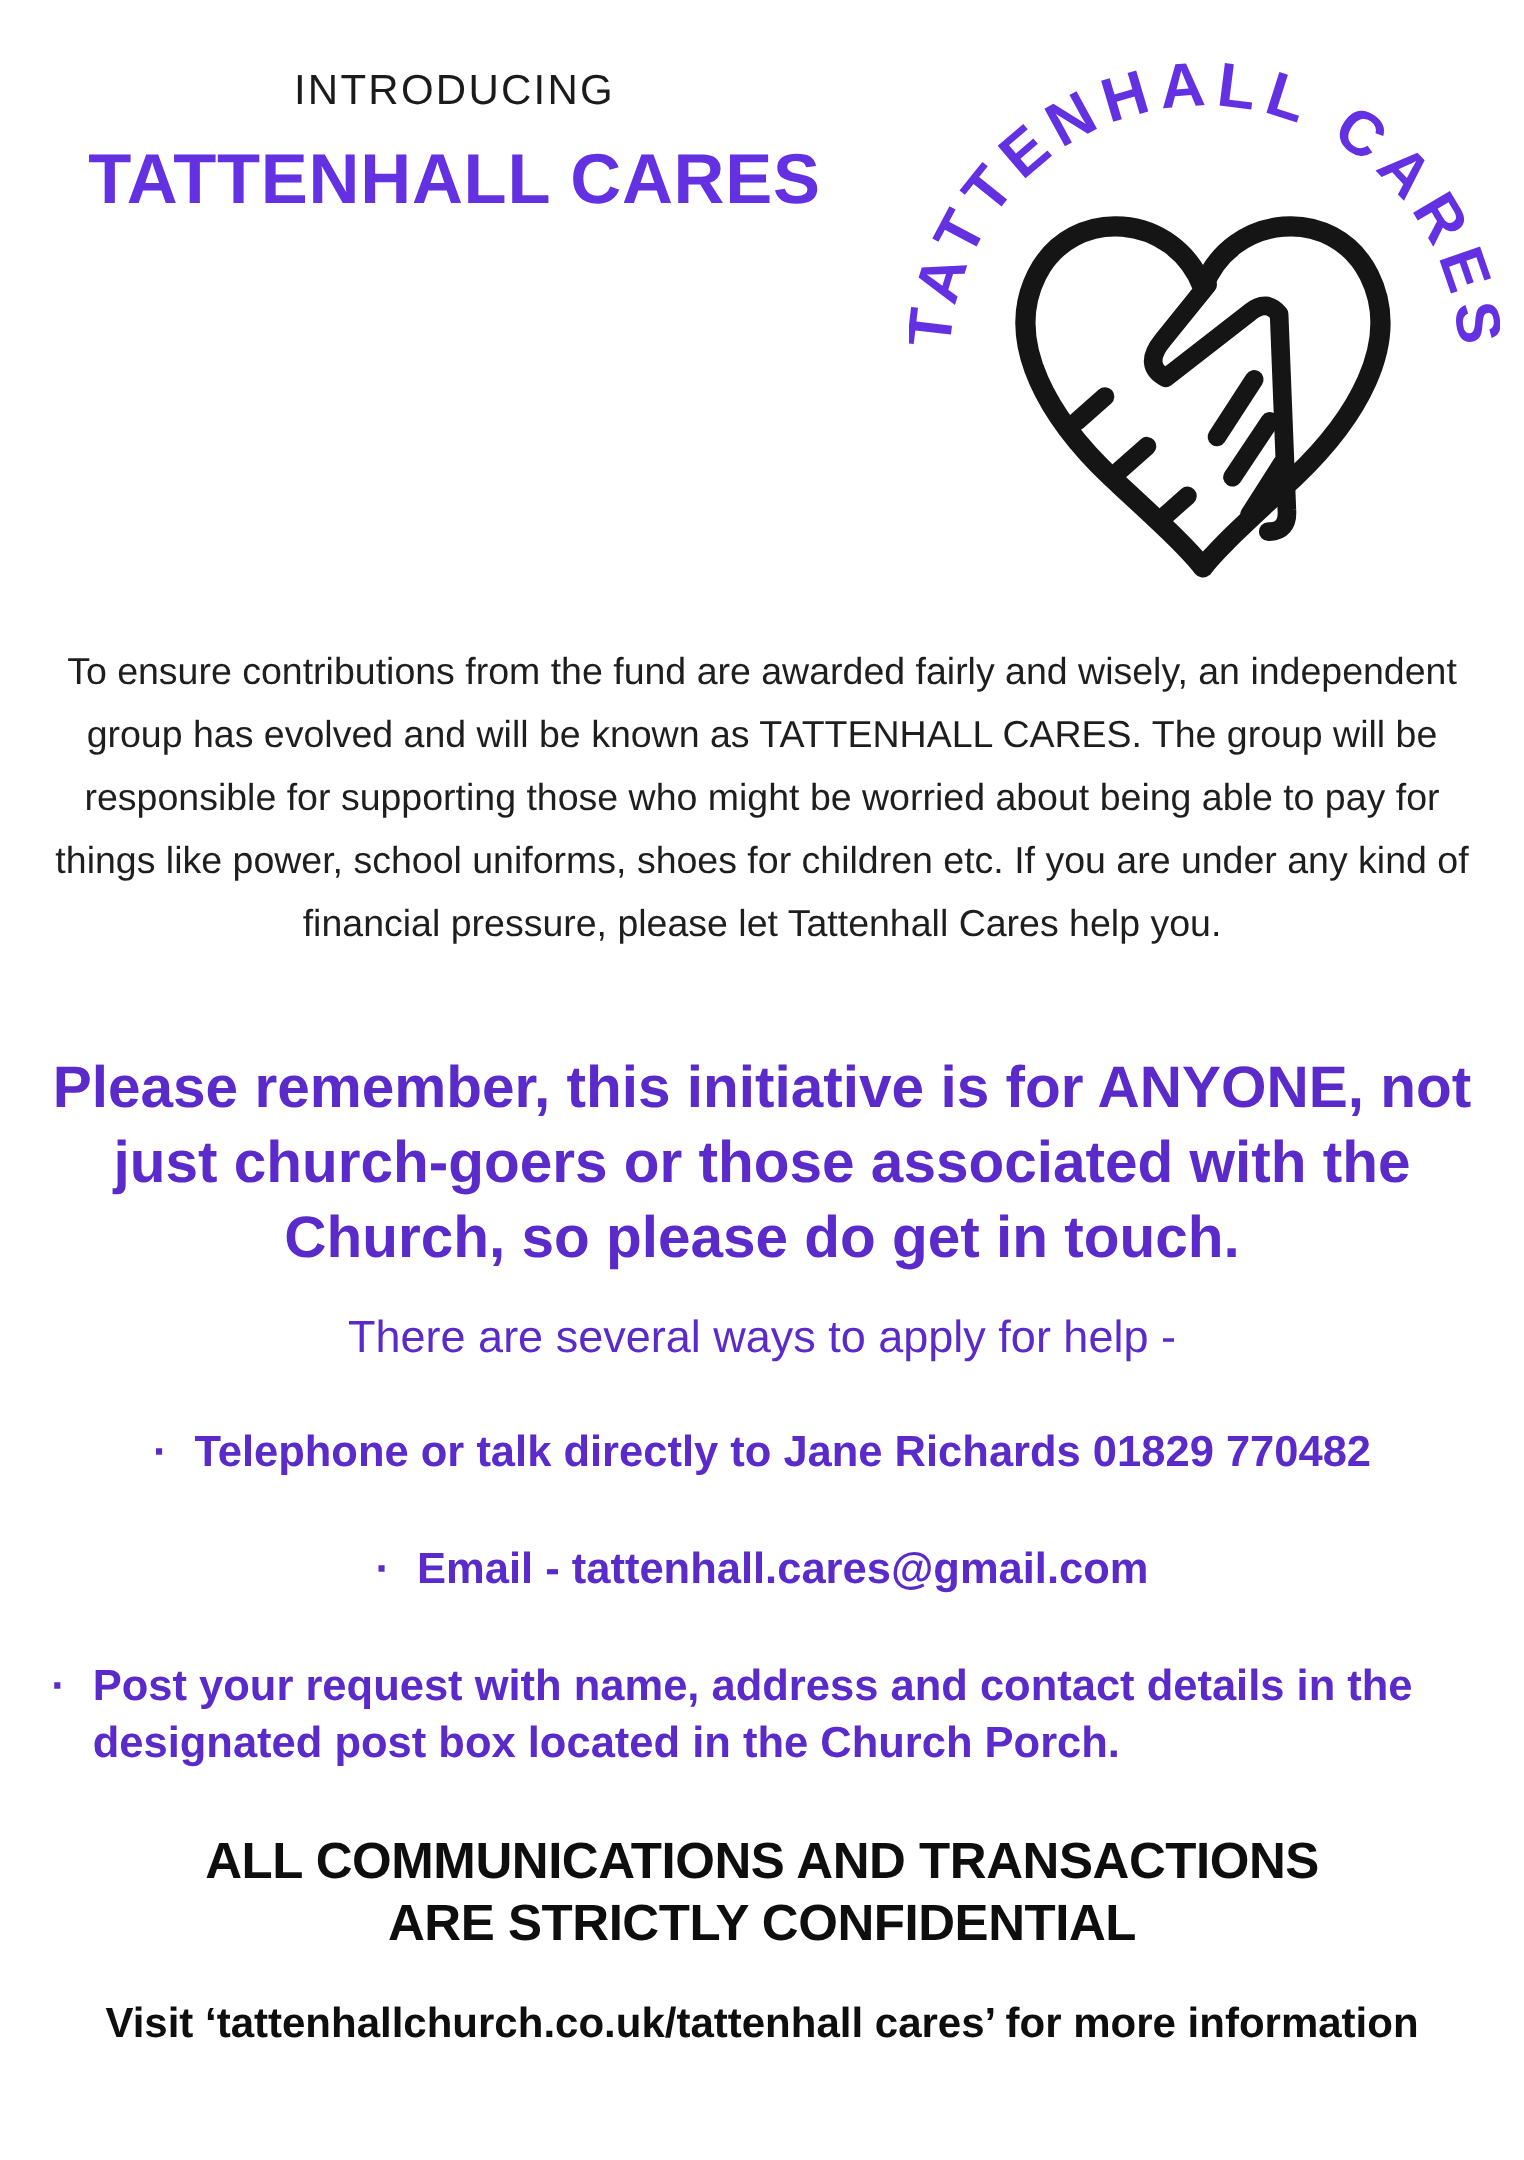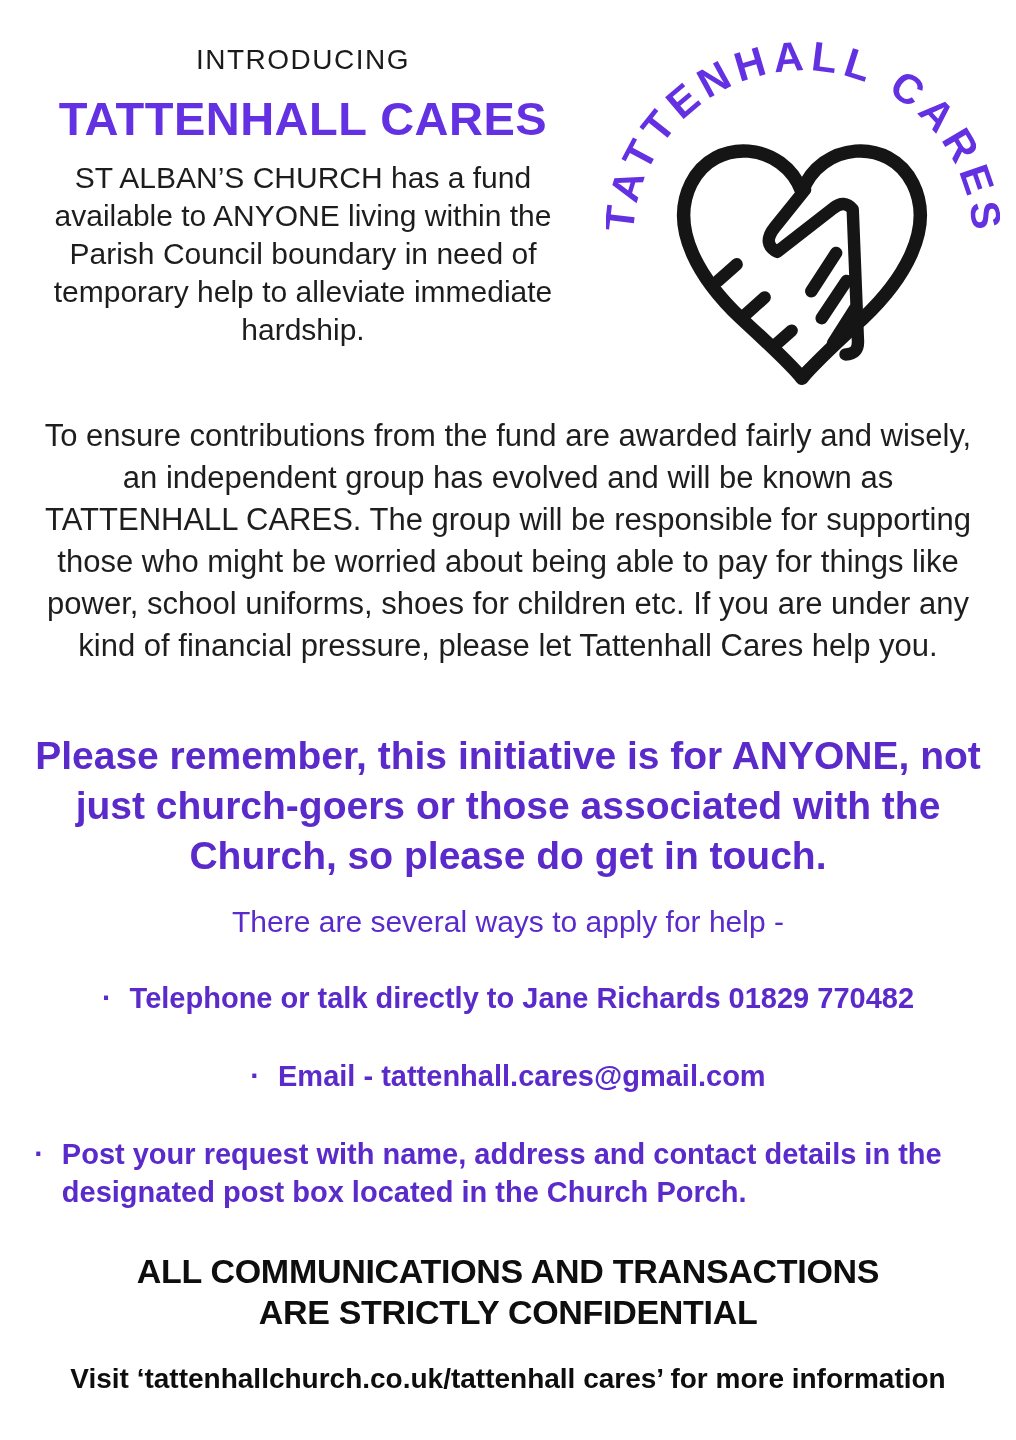--- a/index.html
+++ b/index.html
@@ -27,22 +27,22 @@
   .intro {
     font-size:30px; line-height:38px; font-weight:400;
     color:#1d1d1d; margin-top:13px;
   }
   .header-right { flex:1; display:flex; justify-content:flex-end; align-items:flex-start; }
   .logo-svg { width:394px; height:373px; display:block; }
   .logo-stroke { fill:none; stroke:#151515; stroke-linecap:round; stroke-linejoin:round; }
   .logo-arc-text { font-family:"Liberation Sans", sans-serif; font-size:40px; font-weight:bold; fill:#6431e2; letter-spacing:2px; }
   
   .paragraph {
-    margin-top:16px; padding:0 26px;
-    font-size:31px; line-height:42px; text-align:center; color:#1e1e1e;
+    margin-top:28px; padding:0 26px;
+    font-size:25px; line-height:42px; text-align:center; color:#1e1e1e;
   }
   .highlight {
     margin-top:64px; padding:0 33px;
     font-size:39px; line-height:50px; font-weight:700;
     text-align:center; color:#5a2aca;
   }
   .apply-heading {
     margin-top:24px;
     font-size:30px; font-weight:400; text-align:center; color:#5a2aca;
   }
@@ -67,21 +67,20 @@
 </style>
 </head>
 <body>
 
 <div class="page">
 
   <div class="header">
     <div class="header-left">
       <div class="kicker">INTRODUCING</div>
       <div class="title">TATTENHALL CARES</div>
-      <div class="intro">ST ALBAN’S CHURCH has a fund available to ANYONE living within the Parish Council boundary in need of temporary help to alleviate immediate hardship.</div>
     </div>
 
     <div class="header-right">
       <svg class="logo-svg" viewBox="0 0 380 360" xmlns="http://www.w3.org/2000/svg" xmlns:xlink="http://www.w3.org/1999/xlink">
         <defs>
           <path id="logoArc" d="M 27 225 A 164 164 0 1 1 353 225" fill="none"></path>
         </defs>
         <text class="logo-arc-text">
           <textPath href="#logoArc" xlink:href="#logoArc" startOffset="50%" text-anchor="middle" textLength="500" lengthAdjust="spacing">TATTENHALL CARES</textPath>
         </text>

